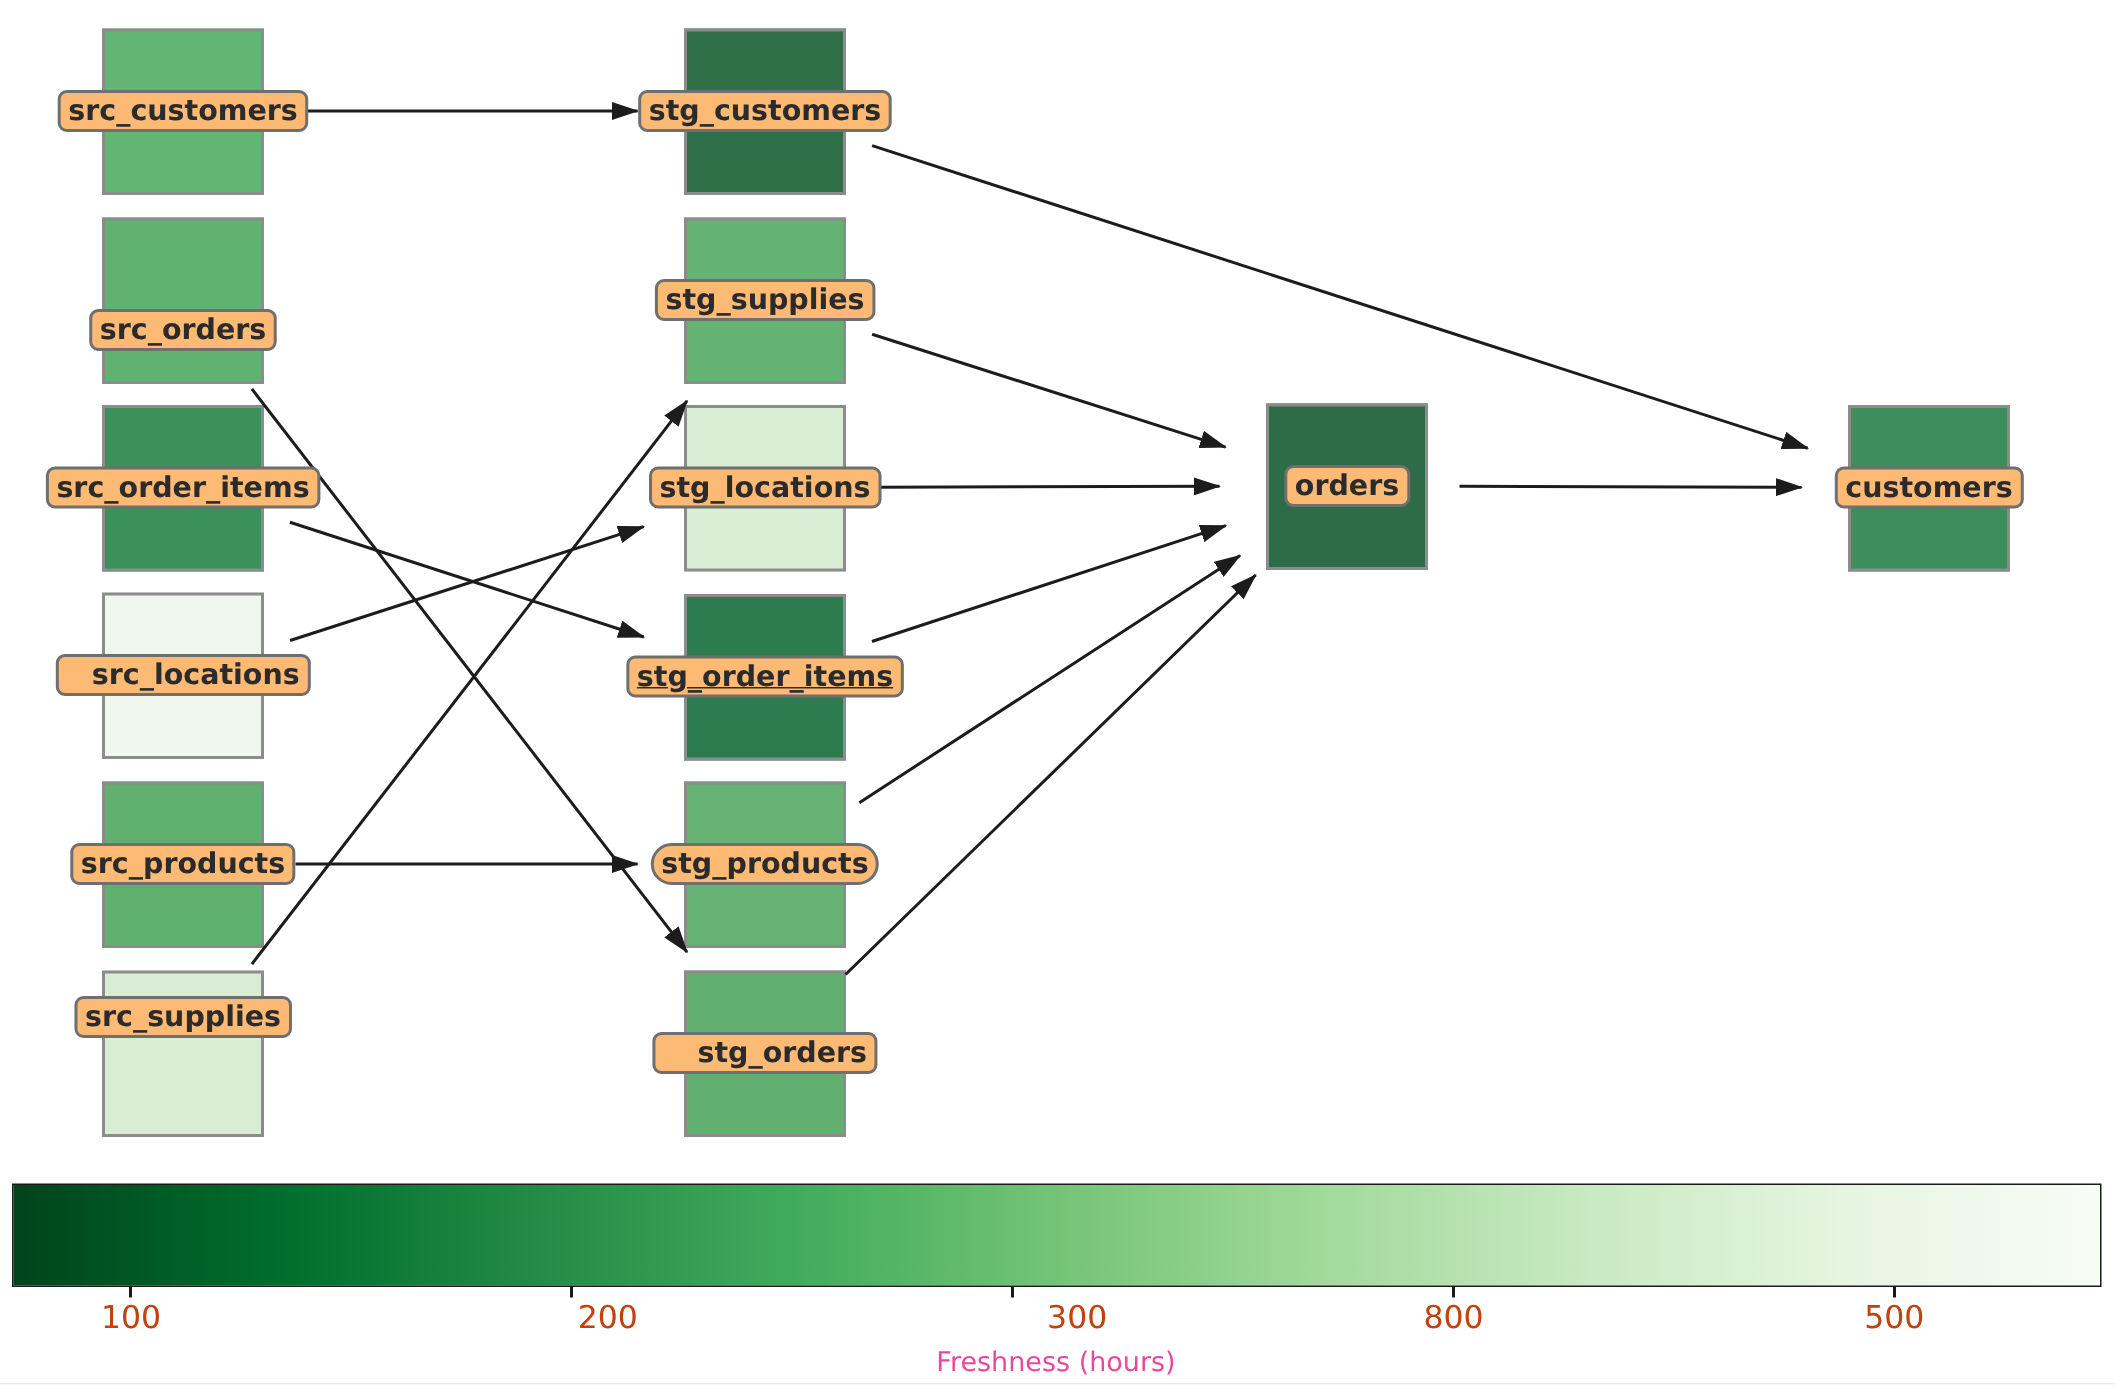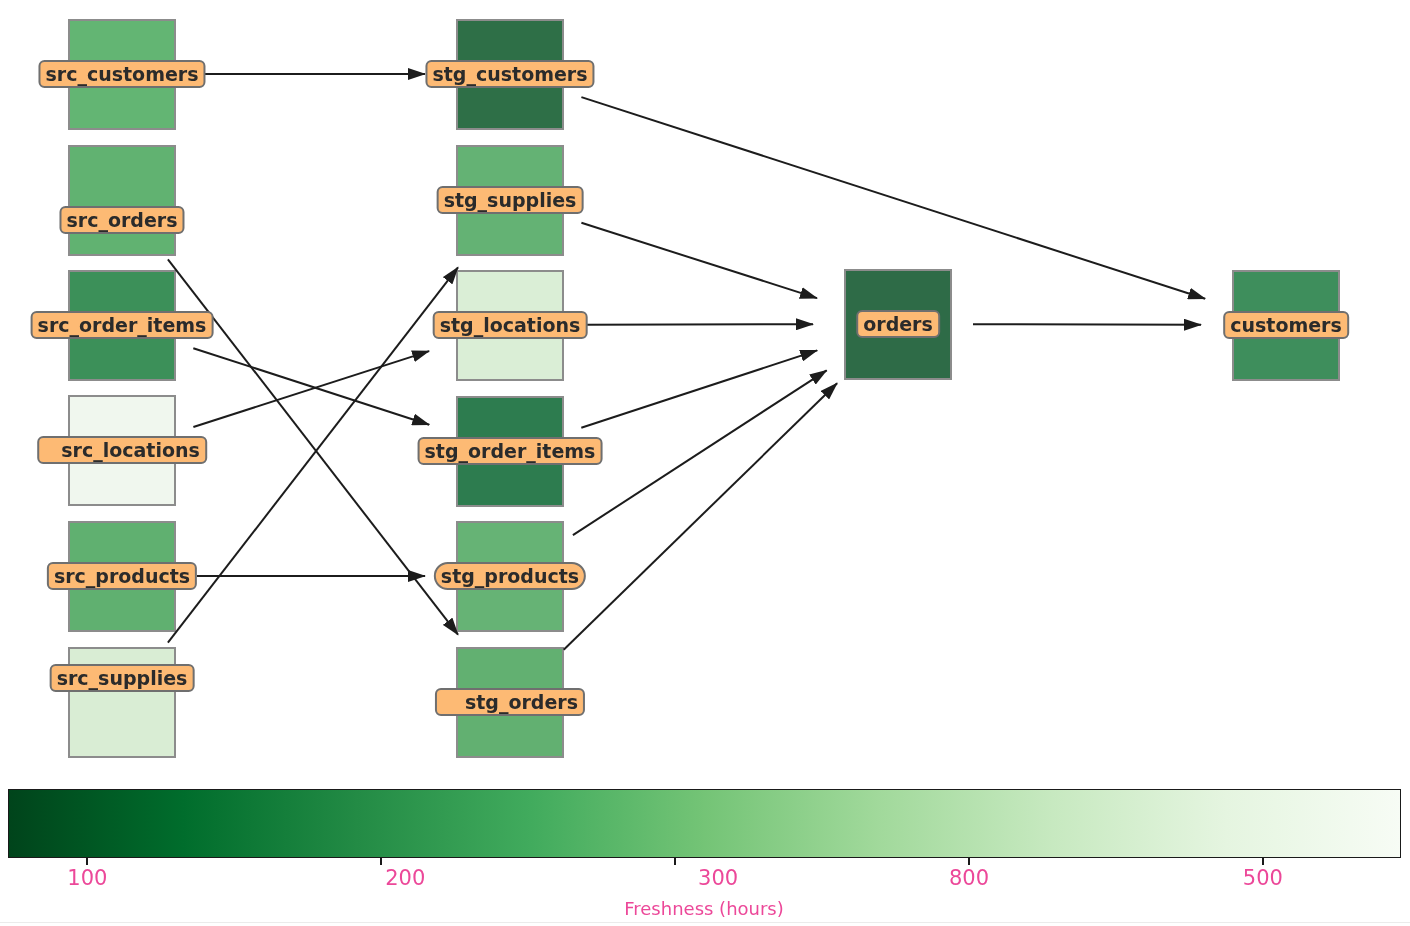--- a/index.html
+++ b/index.html
@@ -59,21 +59,21 @@
     width: 2px;
     height: 7px;
     background: #1a1a1a;
     z-index: 1;
   }
   .cbar-tick-label {
     position: absolute;
     top: 866px;
     transform: translateX(-50%);
     font-size: 21px;
-    color: #ec4899;
+    color: #c2410c;
     z-index: 1;
   }
   #colorbar-label {
     position: absolute;
     top: 898px;
     left: 704px;
     transform: translateX(-50%);
     font-size: 18px;
     color: #ec4899;
     z-index: 1;
@@ -134,21 +134,21 @@
   <div id="label-layer">
       <div class="node-label" style="left: 122px; top: 74px;">src_customers</div>
       <div class="node-label" style="left: 122px; top: 200px; margin-top: 20px;">src_orders</div>
       <div class="node-label" style="left: 122px; top: 325px;">src_order_items</div>
       <div class="node-label" style="left: 122px; top: 450px; padding-left: 22px;">src_locations</div>
       <div class="node-label" style="left: 122px; top: 576px;">src_products</div>
       <div class="node-label" style="left: 122px; top: 678px;">src_supplies</div>
       <div class="node-label" style="left: 510px; top: 74px;">stg_customers</div>
       <div class="node-label" style="left: 510px; top: 200px;">stg_supplies</div>
       <div class="node-label" style="left: 510px; top: 325px;">stg_locations</div>
-      <div class="node-label" style="left: 510px; top: 451px;">stg_order_items</div>
+      <div class="node-label" style="left: 510px; top: 451px; text-decoration: underline;">stg_order_items</div>
       <div class="node-label" style="left: 510px; top: 576px; border-radius: 14px;">stg_products</div>
       <div class="node-label" style="left: 510px; top: 702px; padding-left: 28px;">stg_orders</div>
       <div class="node-label" style="left: 898px; top: 324px;">orders</div>
       <div class="node-label" style="left: 1286px; top: 325px;">customers</div>
     </div>
 
   <div id="colorbar-bar" style="background: linear-gradient(to right, rgb(0, 68, 27) 0%, rgb(0, 109, 44) 12.5%, rgb(35, 139, 69) 25%, rgb(65, 171, 93) 37.5%, rgb(116, 196, 118) 50%, rgb(161, 217, 155) 62.5%, rgb(199, 233, 192) 75%, rgb(229, 245, 224) 87.5%, rgb(247, 252, 245) 100%);"></div>
   <div id="cbar-ticks">
       <div class="cbar-tick-mark" style="left: 86.3481px;"></div>
       <div class="cbar-tick-label" style="left: 87.3481px;">100</div>

